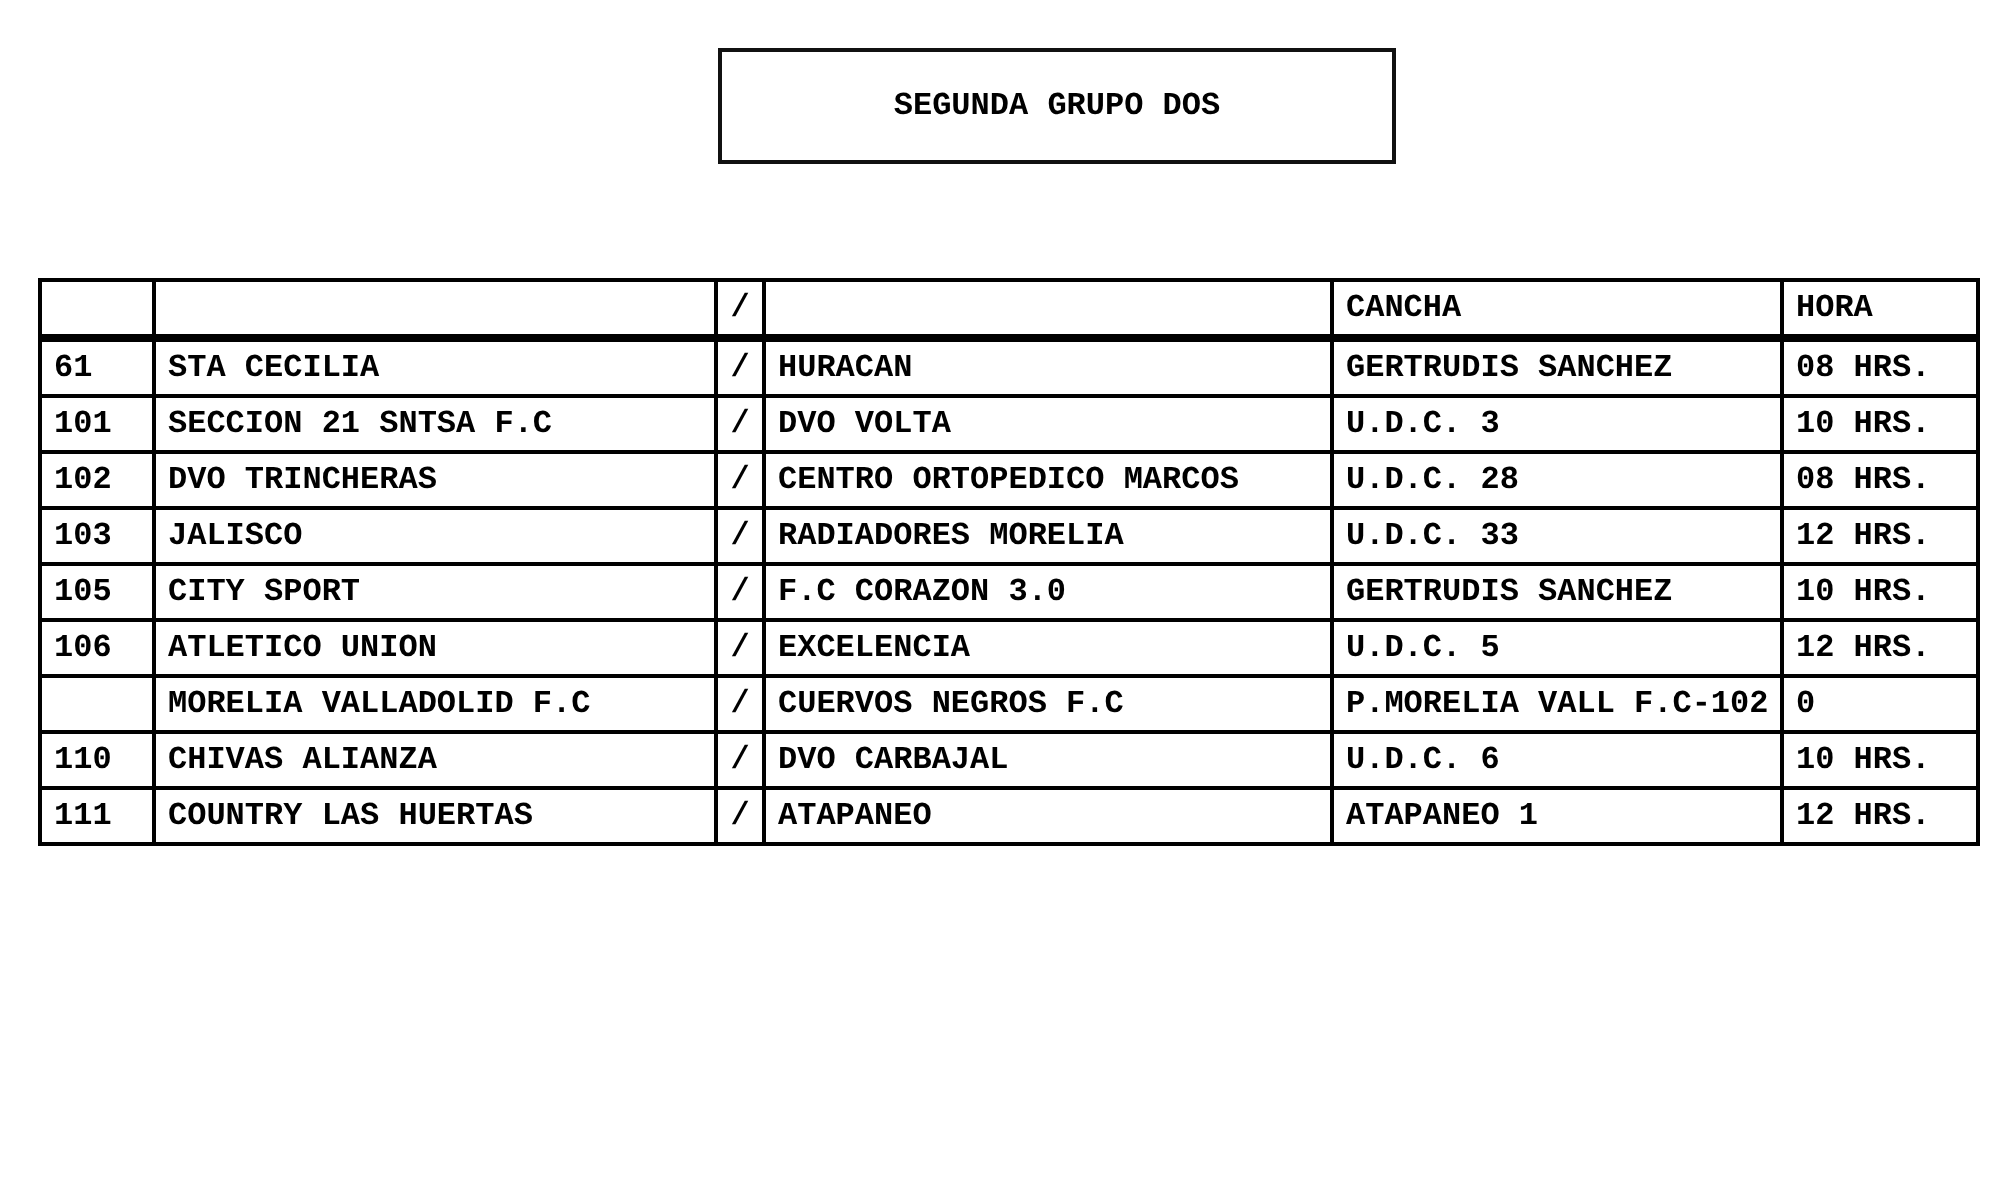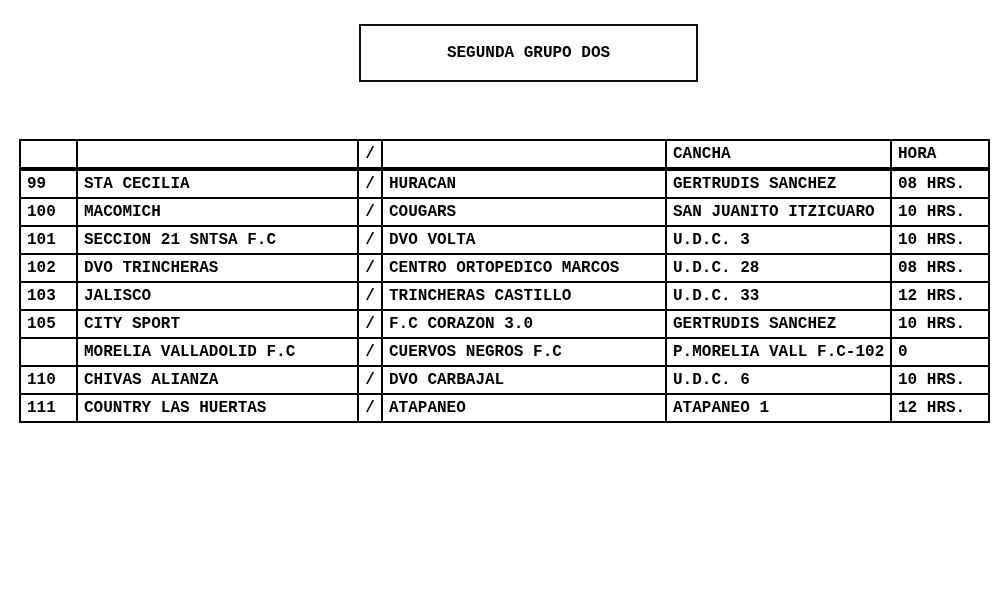--- a/index.html
+++ b/index.html
@@ -82,34 +82,26 @@
       <th></th>
       <th></th>
       <th class="slash">/</th>
       <th></th>
       <th>CANCHA</th>
       <th>HORA</th>
     </tr>
   </thead>
   <tbody id="rows">
       <tr>
-        <td>99</td>
+        <td>61</td>
         <td>STA CECILIA</td>
         <td class="slash">/</td>
         <td>HURACAN</td>
         <td>GERTRUDIS SANCHEZ</td>
         <td>08 HRS.</td>
-      </tr>
-      <tr>
-        <td>100</td>
-        <td>MACOMICH</td>
-        <td class="slash">/</td>
-        <td>COUGARS</td>
-        <td>SAN JUANITO ITZICUARO</td>
-        <td>10 HRS.</td>
       </tr>
       <tr>
         <td>101</td>
         <td>SECCION 21 SNTSA F.C</td>
         <td class="slash">/</td>
         <td>DVO VOLTA</td>
         <td>U.D.C. 3</td>
         <td>10 HRS.</td>
       </tr>
       <tr>
@@ -117,31 +109,39 @@
         <td>DVO TRINCHERAS</td>
         <td class="slash">/</td>
         <td>CENTRO ORTOPEDICO MARCOS</td>
         <td>U.D.C. 28</td>
         <td>08 HRS.</td>
       </tr>
       <tr>
         <td>103</td>
         <td>JALISCO</td>
         <td class="slash">/</td>
-        <td>TRINCHERAS CASTILLO</td>
+        <td>RADIADORES MORELIA</td>
         <td>U.D.C. 33</td>
         <td>12 HRS.</td>
       </tr>
       <tr>
         <td>105</td>
         <td>CITY SPORT</td>
         <td class="slash">/</td>
         <td>F.C CORAZON 3.0</td>
         <td>GERTRUDIS SANCHEZ</td>
         <td>10 HRS.</td>
+      </tr>
+      <tr>
+        <td>106</td>
+        <td>ATLETICO UNION</td>
+        <td class="slash">/</td>
+        <td>EXCELENCIA</td>
+        <td>U.D.C. 5</td>
+        <td>12 HRS.</td>
       </tr>
       <tr>
         <td></td>
         <td>MORELIA VALLADOLID F.C</td>
         <td class="slash">/</td>
         <td>CUERVOS NEGROS F.C</td>
         <td>P.MORELIA VALL F.C-102</td>
         <td>0</td>
       </tr>
       <tr>

